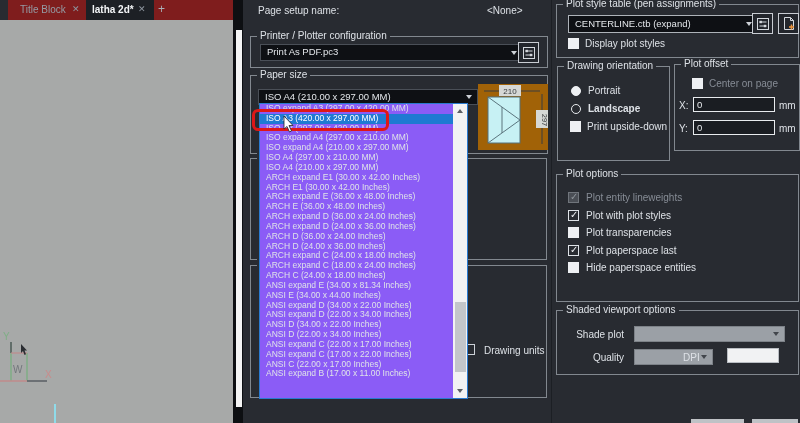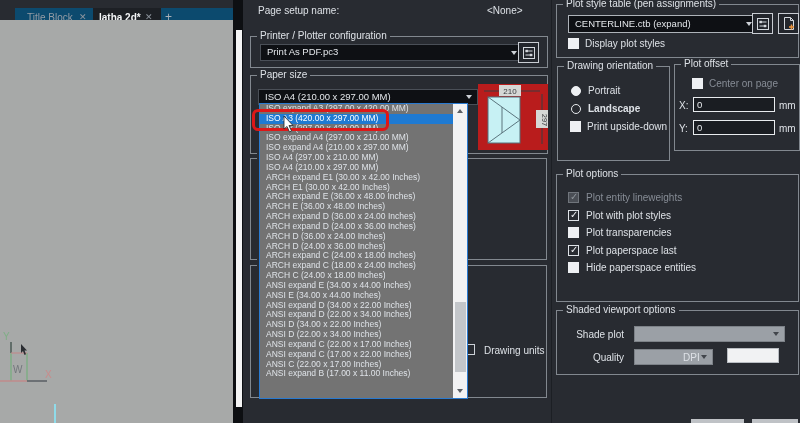--- a/index.html
+++ b/index.html
@@ -2,21 +2,21 @@
 <html><head>
 <meta charset="utf-8">
 <style>
   html,body{margin:0;padding:0;}
   body{width:800px;height:423px;overflow:hidden;position:relative;background:#282b31;
        font-family:"Liberation Sans",sans-serif;color:#dde1e6;-webkit-font-smoothing:antialiased;}
   .abs{position:absolute;}
   .lbl{position:absolute;font-size:10px;color:#dde1e6;white-space:nowrap;line-height:12px;}
   .lbl.dim{color:#878d96;}
   
-  #tabbar{left:15px;top:0;width:236px;height:20px;background:#0c4a6e;margin-top:8px;}
+  #tabbar{left:8px;top:0;width:236px;height:20px;background:#7f1d1d;}
   .tab-label{position:absolute;top:4px;font-size:10px;color:#959ca5;white-space:nowrap;}
   .tab-label.active{color:#f3f5f7;font-weight:bold;}
   .tab-close{position:absolute;top:4px;font-size:9px;color:#8e959e;cursor:default;}
   .tab-plus{position:absolute;top:2px;font-size:12px;color:#aab0b8;}
   .tab-active-bg{position:absolute;left:78px;top:0;width:68px;height:20px;background:#1d2025;}
   
   #canvas{left:0;top:20px;width:233px;height:403px;background:#a7a9a8;}
   
   #scrollcol{left:233px;top:0;width:10px;height:423px;background:#0d0f12;}
   #appscroll{left:236px;top:30px;width:6px;height:377px;background:#f4f4f4;}
@@ -40,34 +40,34 @@
   .cb.on.dis{background:#4a4e55;border-color:#70757c;}
   .cb.on.dis::after{color:#8d939a;}
   .cb.frame{background:transparent;border:1px solid #ccd1d7;}
   .radio{position:absolute;width:10px;height:10px;border-radius:50%;border:1.5px solid #e8ebef;
          background:transparent;box-sizing:border-box;}
   .radio.on{background:#eef0f3;border-color:#eef0f3;}
   .tinput{position:absolute;background:#1a1d22;border:1px solid #e8ebee;color:#e8ebee;
           font-size:9.5px;padding:0 3px;font-family:"Liberation Sans",sans-serif;outline:none;}
   .tinput.white{background:#f1f2f3;border:1px solid #b9bdc2;color:#222;}
   
-  #paper-list{position:absolute;left:259px;top:103px;width:209px;height:296px;background:#737373;
+  #paper-list{position:absolute;left:259px;top:103px;width:209px;height:296px;background:#8b5cf6;
               border:1px solid #2a7ad0;box-sizing:border-box;z-index:5;overflow:hidden;}
   .li{height:9.83px;line-height:9.9px;font-size:8.5px;color:#dfe3e8;padding-left:6px;
       width:188px;white-space:nowrap;overflow:hidden;}
   .li.sel{background:#1f7ad2;color:#fff;}
   #list-sb{position:absolute;right:0;top:0;width:14px;height:294px;background:#f2f2f3;}
   #list-sb .arr{position:absolute;left:3.5px;width:0;height:0;border-left:3.5px solid transparent;
                 border-right:3.5px solid transparent;}
   #list-sb .up{top:5px;border-bottom:4px solid #5a5e64;}
   #list-sb .dn{bottom:5px;border-top:4px solid #5a5e64;}
   #list-sb .thumb{position:absolute;left:1.5px;top:198px;width:11px;height:70px;background:#c3c6ca;}
   #red-annot{position:absolute;left:252px;top:109px;width:131px;height:16px;border:3px solid #de1717;
              border-radius:6px;z-index:6;}
-  #preview{position:absolute;left:478px;top:84px;width:70px;height:66px;background:#b91c1c;text-align:right;}
+  #preview{position:absolute;left:478px;top:84px;width:70px;height:66px;background:#a16207;text-align:right;}
   #bottom-btn-a{position:absolute;left:691px;top:419px;width:53px;height:4px;background:#bfc2c6;}
   #bottom-btn-b{position:absolute;left:752px;top:419px;width:46px;height:4px;background:#bfc2c6;}
 </style>
 </head>
 <body>
 
 <div id="tabbar" class="abs">
   <div class="tab-active-bg"></div>
   <span class="tab-label" style="left:12px;">Title Block</span>
   <span class="tab-close" style="left:64px;">✕</span>
@@ -161,21 +161,21 @@
     <div class="li">ARCH E1 (30.00 x 42.00 Inches)</div>
     <div class="li">ARCH expand E (36.00 x 48.00 Inches)</div>
     <div class="li">ARCH E (36.00 x 48.00 Inches)</div>
     <div class="li">ARCH expand D (36.00 x 24.00 Inches)</div>
     <div class="li">ARCH expand D (24.00 x 36.00 Inches)</div>
     <div class="li">ARCH D (36.00 x 24.00 Inches)</div>
     <div class="li">ARCH D (24.00 x 36.00 Inches)</div>
     <div class="li">ARCH expand C (24.00 x 18.00 Inches)</div>
     <div class="li">ARCH expand C (18.00 x 24.00 Inches)</div>
     <div class="li">ARCH C (24.00 x 18.00 Inches)</div>
-    <div class="li">ANSI expand E (34.00 x 44.00 Inches)</div>
+    <div class="li">ANSI expand E (34.00 x 81.34 Inches)</div>
     <div class="li">ANSI E (34.00 x 44.00 Inches)</div>
     <div class="li">ANSI expand D (34.00 x 22.00 Inches)</div>
     <div class="li">ANSI expand D (22.00 x 34.00 Inches)</div>
     <div class="li">ANSI D (34.00 x 22.00 Inches)</div>
     <div class="li">ANSI D (22.00 x 34.00 Inches)</div>
     <div class="li">ANSI expand C (22.00 x 17.00 Inches)</div>
     <div class="li">ANSI expand C (17.00 x 22.00 Inches)</div>
     <div class="li">ANSI C (22.00 x 17.00 Inches)</div>
     <div class="li">ANSI expand B (17.00 x 11.00 Inches)</div>
     <div id="list-sb">

